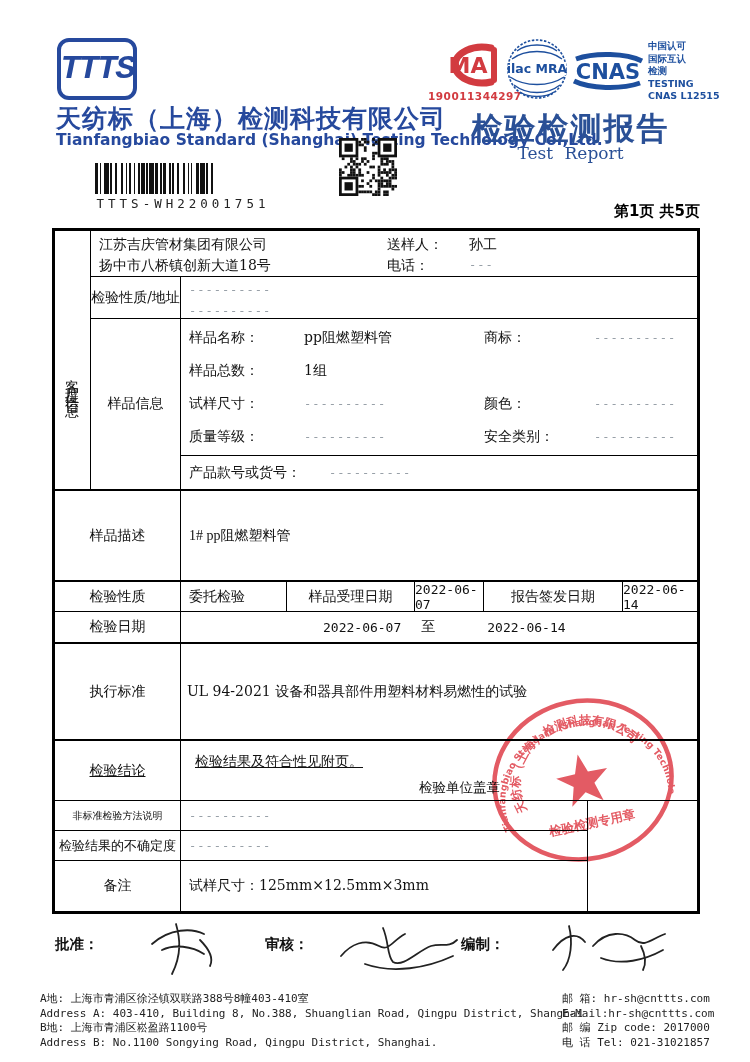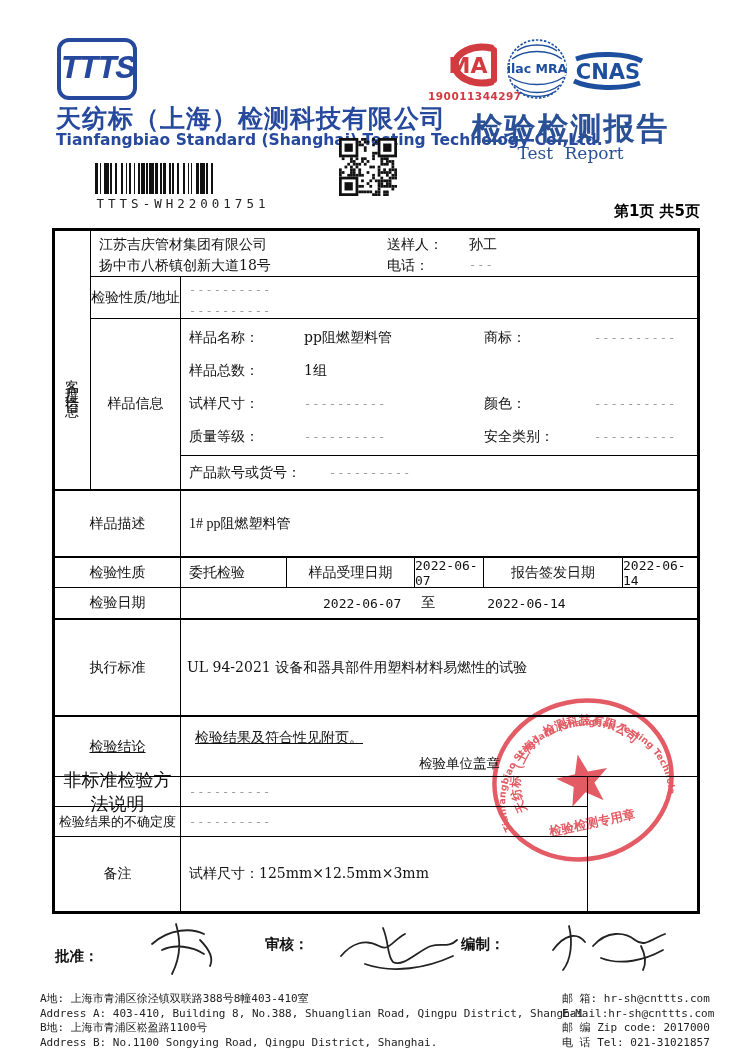--- a/index.html
+++ b/index.html
@@ -69,21 +69,21 @@
   .si-cnt { flex:1; display:flex; flex-direction:column; }
   .fieldwrap { flex:1; display:flex; flex-direction:column; justify-content:space-between; padding:2px 0; }
   .frow { display:flex; align-items:center; height:33px; }
   .fk { width:123px; padding-left:8px; }
   .fv { width:180px; }
   .fk2 { width:110px; }
   .fv2 { flex:1; }
   .prodrow { height:34px; border-top:1px solid #000; display:flex; align-items:center; padding-left:8px; }
   .prodrow .pv { margin-left:28px; }
 
-  .r-desc { height:67px; border-top:2px solid #000; }
+  .r-desc { height:91px; border-top:2px solid #000; }
   .r-desc .cnt { display:flex; align-items:center; padding-left:8px;font-family:Liberation Serif, serif; }
 
   .r-nature { height:31px; border-top:2px solid #000; }
   .r-nature .c { border-right:1px solid #000; display:flex; align-items:center; justify-content:center; }
   .r-nature .c.left { justify-content:flex-start; padding-left:8px; }
   .r-nature .c:last-child { border-right:none; }
 
   .r-dates { height:31px; border-top:1px solid #000; }
   .r-dates .cnt { display:flex; align-items:center; }
 
@@ -331,20 +331,27 @@
     <rect x="3" y="26" width="58" height="13" fill="#ffffff"></rect>
     <text x="32" y="37" text-anchor="middle" font-size="12.5" font-weight="bold" fill="#1d4f9e" font-family="DejaVu Sans, Liberation Sans, sans-serif">ilac MRA</text>
   </svg>
 
   <svg class="abs cnas" viewBox="0 0 76 50">
     <path d="M6,13 A 44,16 0 0 1 72,15" fill="none" stroke="#1d4f9e" stroke-width="5"></path>
     <path d="M4,35 A 44,16 0 0 0 70,37" fill="none" stroke="#1d4f9e" stroke-width="5"></path>
     <text x="38" y="33" text-anchor="middle" font-size="21" font-weight="bold" fill="#1d4f9e" font-family="DejaVu Sans, Liberation Sans, sans-serif">CNAS</text>
   </svg>
 
+  <div class="abs cert-lines">
+    <div>中国认可</div>
+    <div>国际互认</div>
+    <div>检测</div>
+    <div>TESTING</div>
+    <div>CNAS L12515</div>
+  </div>
 
   <div class="abs report-title">检验检测报告</div>
   <div class="abs report-sub">Test Report</div>
 
   <div class="abs page-indicator">第1页  共5页</div>
 
   <div class="abs tbl">
 
     <div class="tgrp">
       <div class="vcell">客户提供信息</div>
@@ -448,21 +455,21 @@
 
     <div class="row r-conclusion">
       <div class="lbl2">检验结论</div>
       <div class="cnt">
         <div>检验结果及符合性见附页。</div>
         <span class="stamp-note">检验单位盖章</span>
       </div>
     </div>
 
     <div class="row r-nonstd">
-      <div class="lbl2" style="font-size:18px">非标准检验方法说明</div>
+      <div class="lbl2" style="font-size:10px">非标准检验方法说明</div>
       <div class="cnt-s dashes">----------</div>
       <div class="spacer"></div>
     </div>
 
     <div class="row r-uncert bt-cells">
       <div class="lbl2" style="font-size:13px">检验结果的不确定度</div>
       <div class="cnt-s dashes">----------</div>
       <div class="spacer"></div>
     </div>
 
@@ -483,21 +490,21 @@
     <text font-size="9.3" font-weight="bold" fill="#e0444e" font-family="DejaVu Sans, Liberation Sans, sans-serif">
       <textPath href="#ringPath" startOffset="0">Tianfangbiao Standard (Shanghai) Testing Technology Co., Ltd.</textPath>
     </text>
     <text font-size="12" font-weight="bold" fill="#e0444e">
       <textPath href="#cnPath" startOffset="2">天纺标（上海）检测科技有限公司</textPath>
     </text>
     <polygon points="96,60 102.6,78.6 122,79.2 106.6,91 112,110 96,98.5 80,110 85.4,91 70,79.2 89.4,78.6" fill="#e0444e"></polygon>
     <text x="96" y="134" text-anchor="middle" font-size="12.5" font-weight="bold" fill="#e0444e">检验检测专用章</text>
   </svg>
 
-  <div class="abs sig-label" style="left:55px; top:935px;margin-top:12px;">批准：</div>
+  <div class="abs sig-label" style="left:55px; top:935px;">批准：</div>
   <svg class="sig-svg" style="left:140px; top:918px;" width="100" height="58" viewBox="0 0 100 58">
     <path d="M12,26 C30,10 52,10 64,16 M36,6 C40,20 42,36 32,56 M22,32 C34,26 52,28 64,36 M60,22 C68,30 74,40 70,48" fill="none" stroke="#222" stroke-width="1.8" stroke-linecap="round"></path>
   </svg>
 
   <div class="abs sig-label" style="left:265px; top:935px;">审核：</div>
   <svg class="sig-svg" style="left:335px; top:922px;" width="130" height="52" viewBox="0 0 130 52">
     <path d="M6,34 C16,22 30,16 44,24 C54,30 58,18 70,12 M48,6 C54,20 52,34 58,40 C68,46 84,28 96,24 C106,21 114,26 122,18 M30,42 C58,52 92,46 118,34" fill="none" stroke="#222" stroke-width="1.8" stroke-linecap="round"></path>
   </svg>
 
   <div class="abs sig-label" style="left:461px; top:935px;">编制：</div>

